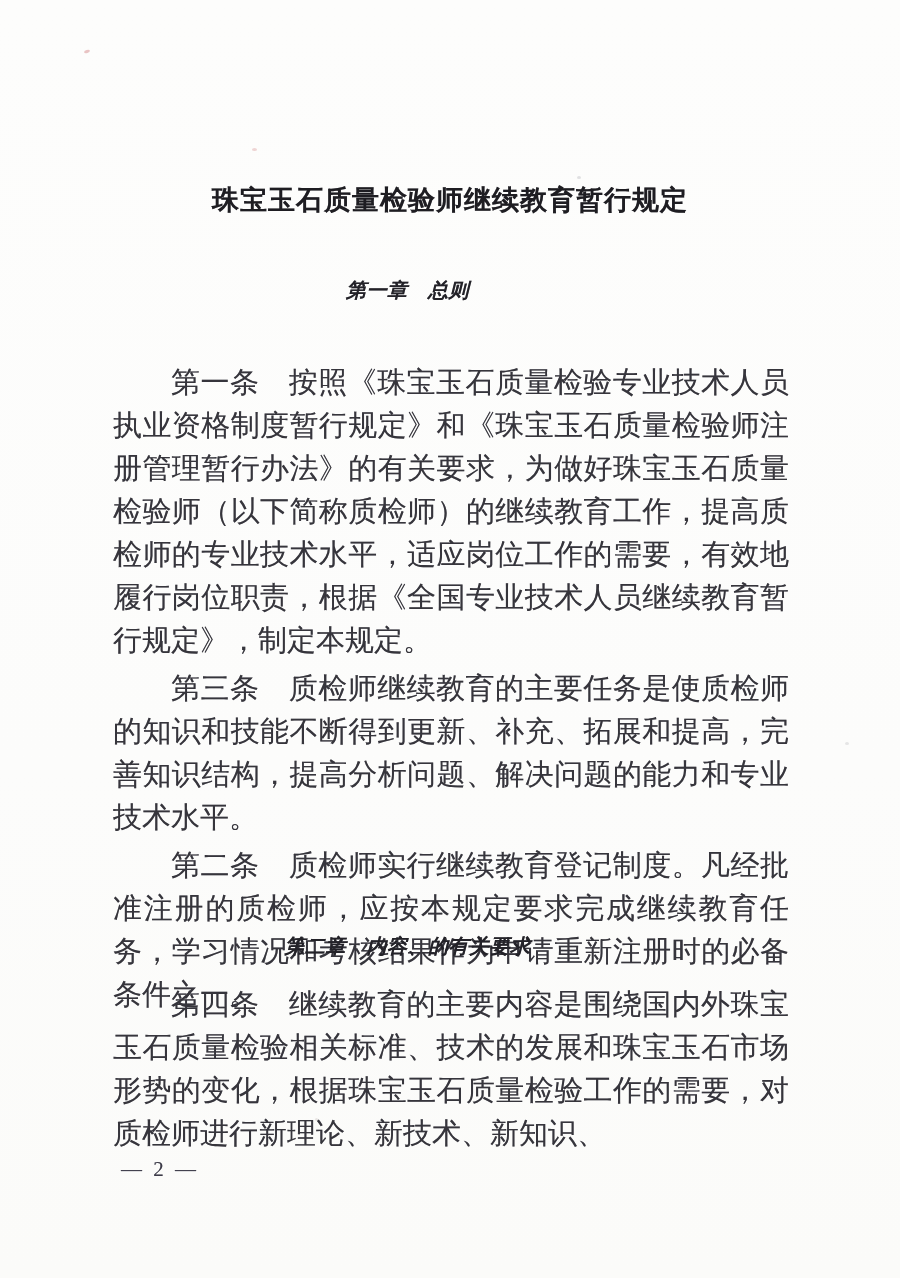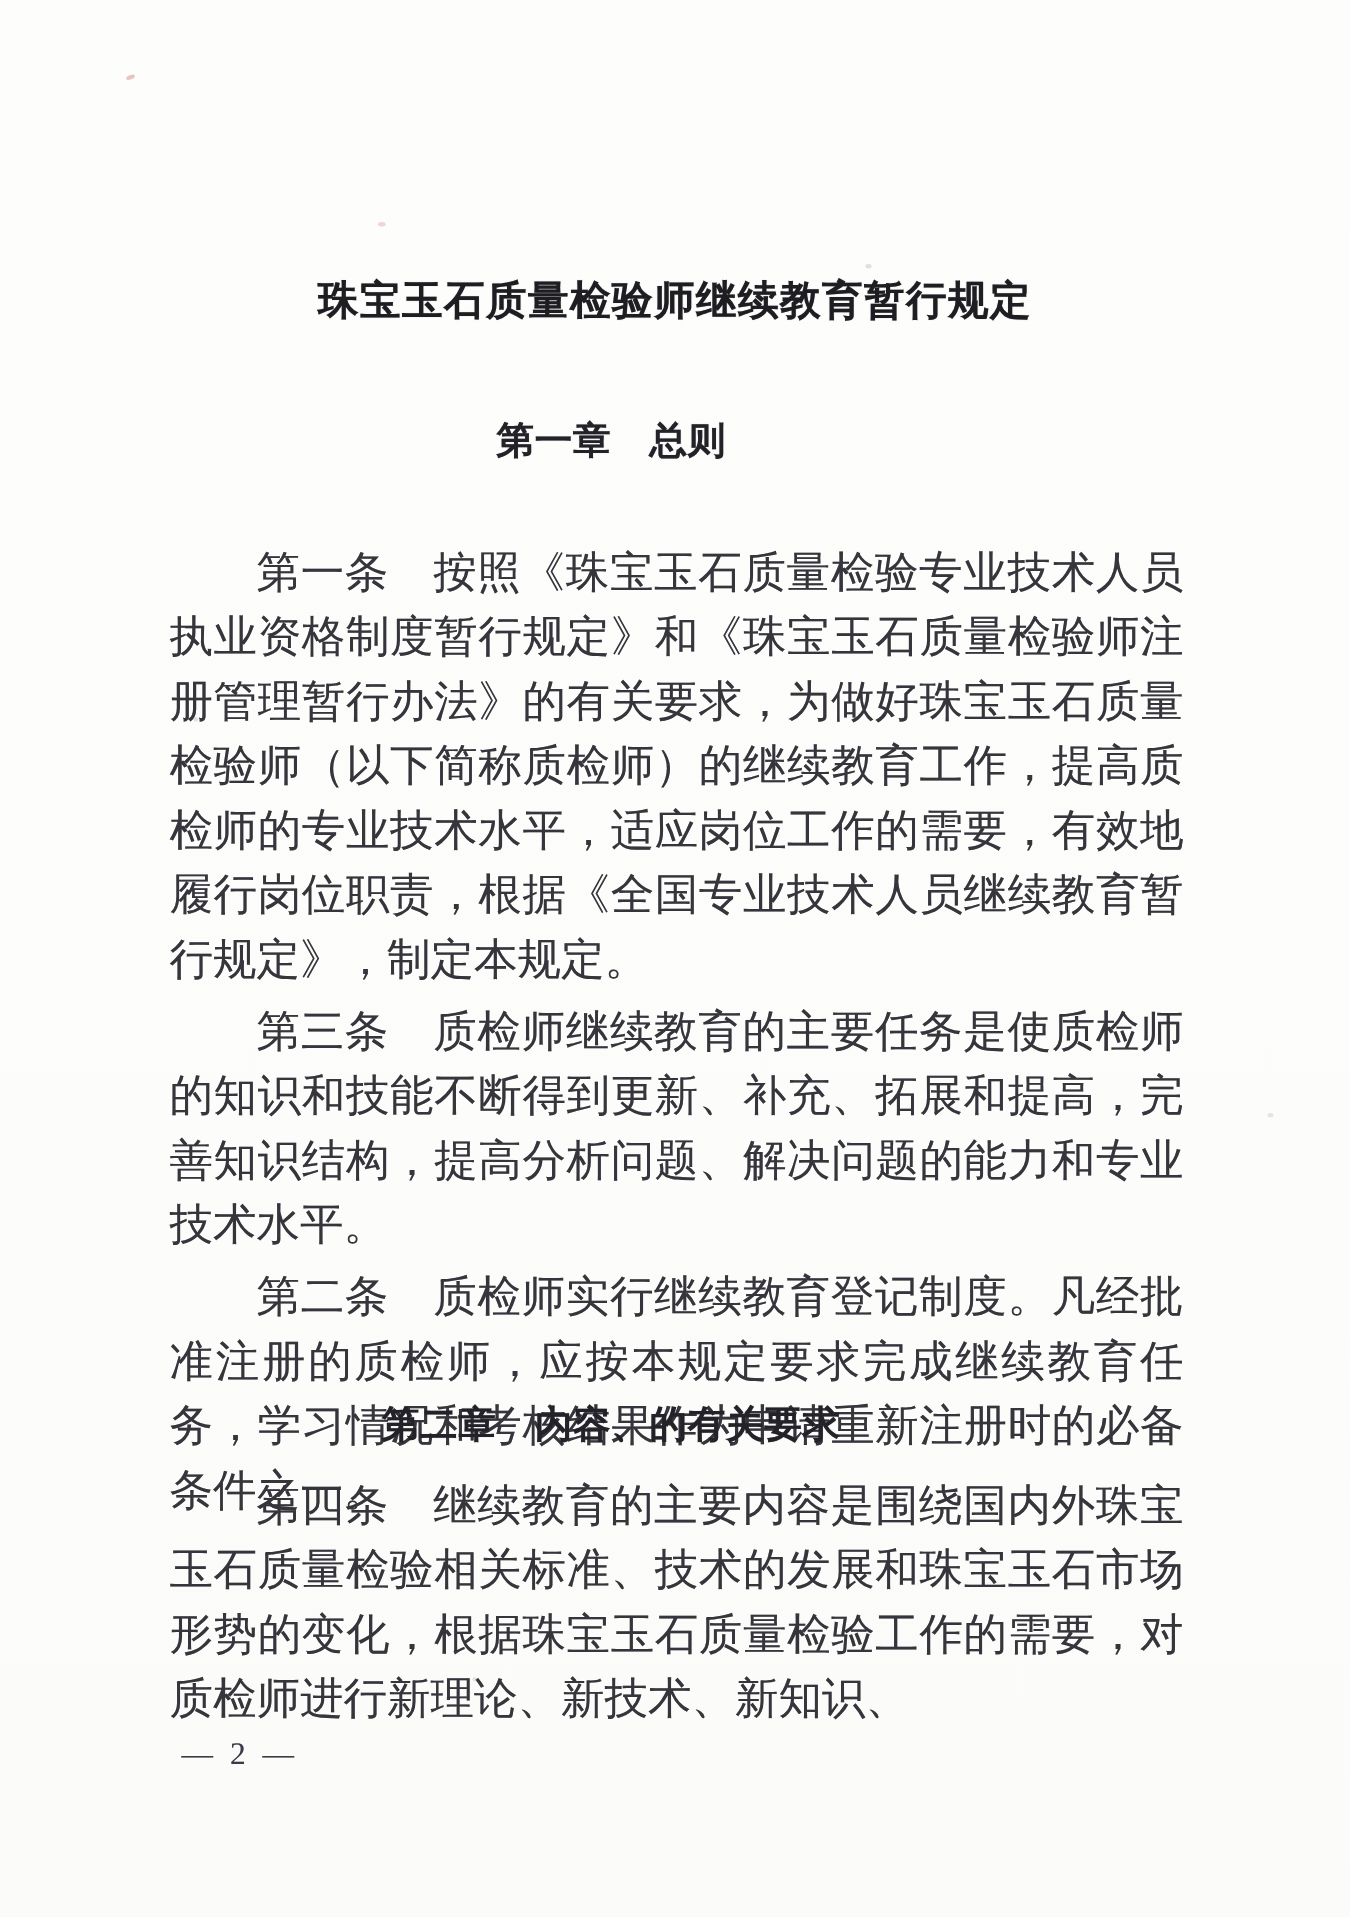--- a/index.html
+++ b/index.html
@@ -32,24 +32,25 @@
     text-shadow: 0 0 0.5px rgba(40,40,50,0.55);
   }
   .chapter-heading {
     position: absolute;
     left: 0;
     width: 815px;
     margin: 0;
     text-align: center;
     font-family: "Liberation Sans", "DejaVu Sans", sans-serif;
     font-weight: 700;
-    font-size: 25px;
+    font-size: 20px;
     letter-spacing: 0.5px;
     color: #232228;
     text-shadow: 0 0 0.5px rgba(40,40,50,0.5);
+    font-style: italic;
   }
   #chapter1-heading { top: 277px; }
   #chapter2-heading { top: 933px; }
   .text-block {
     position: absolute;
     left: 113px;
     width: 676px;
     font-size: 29px;
     line-height: 43px;
     text-align: justify;

